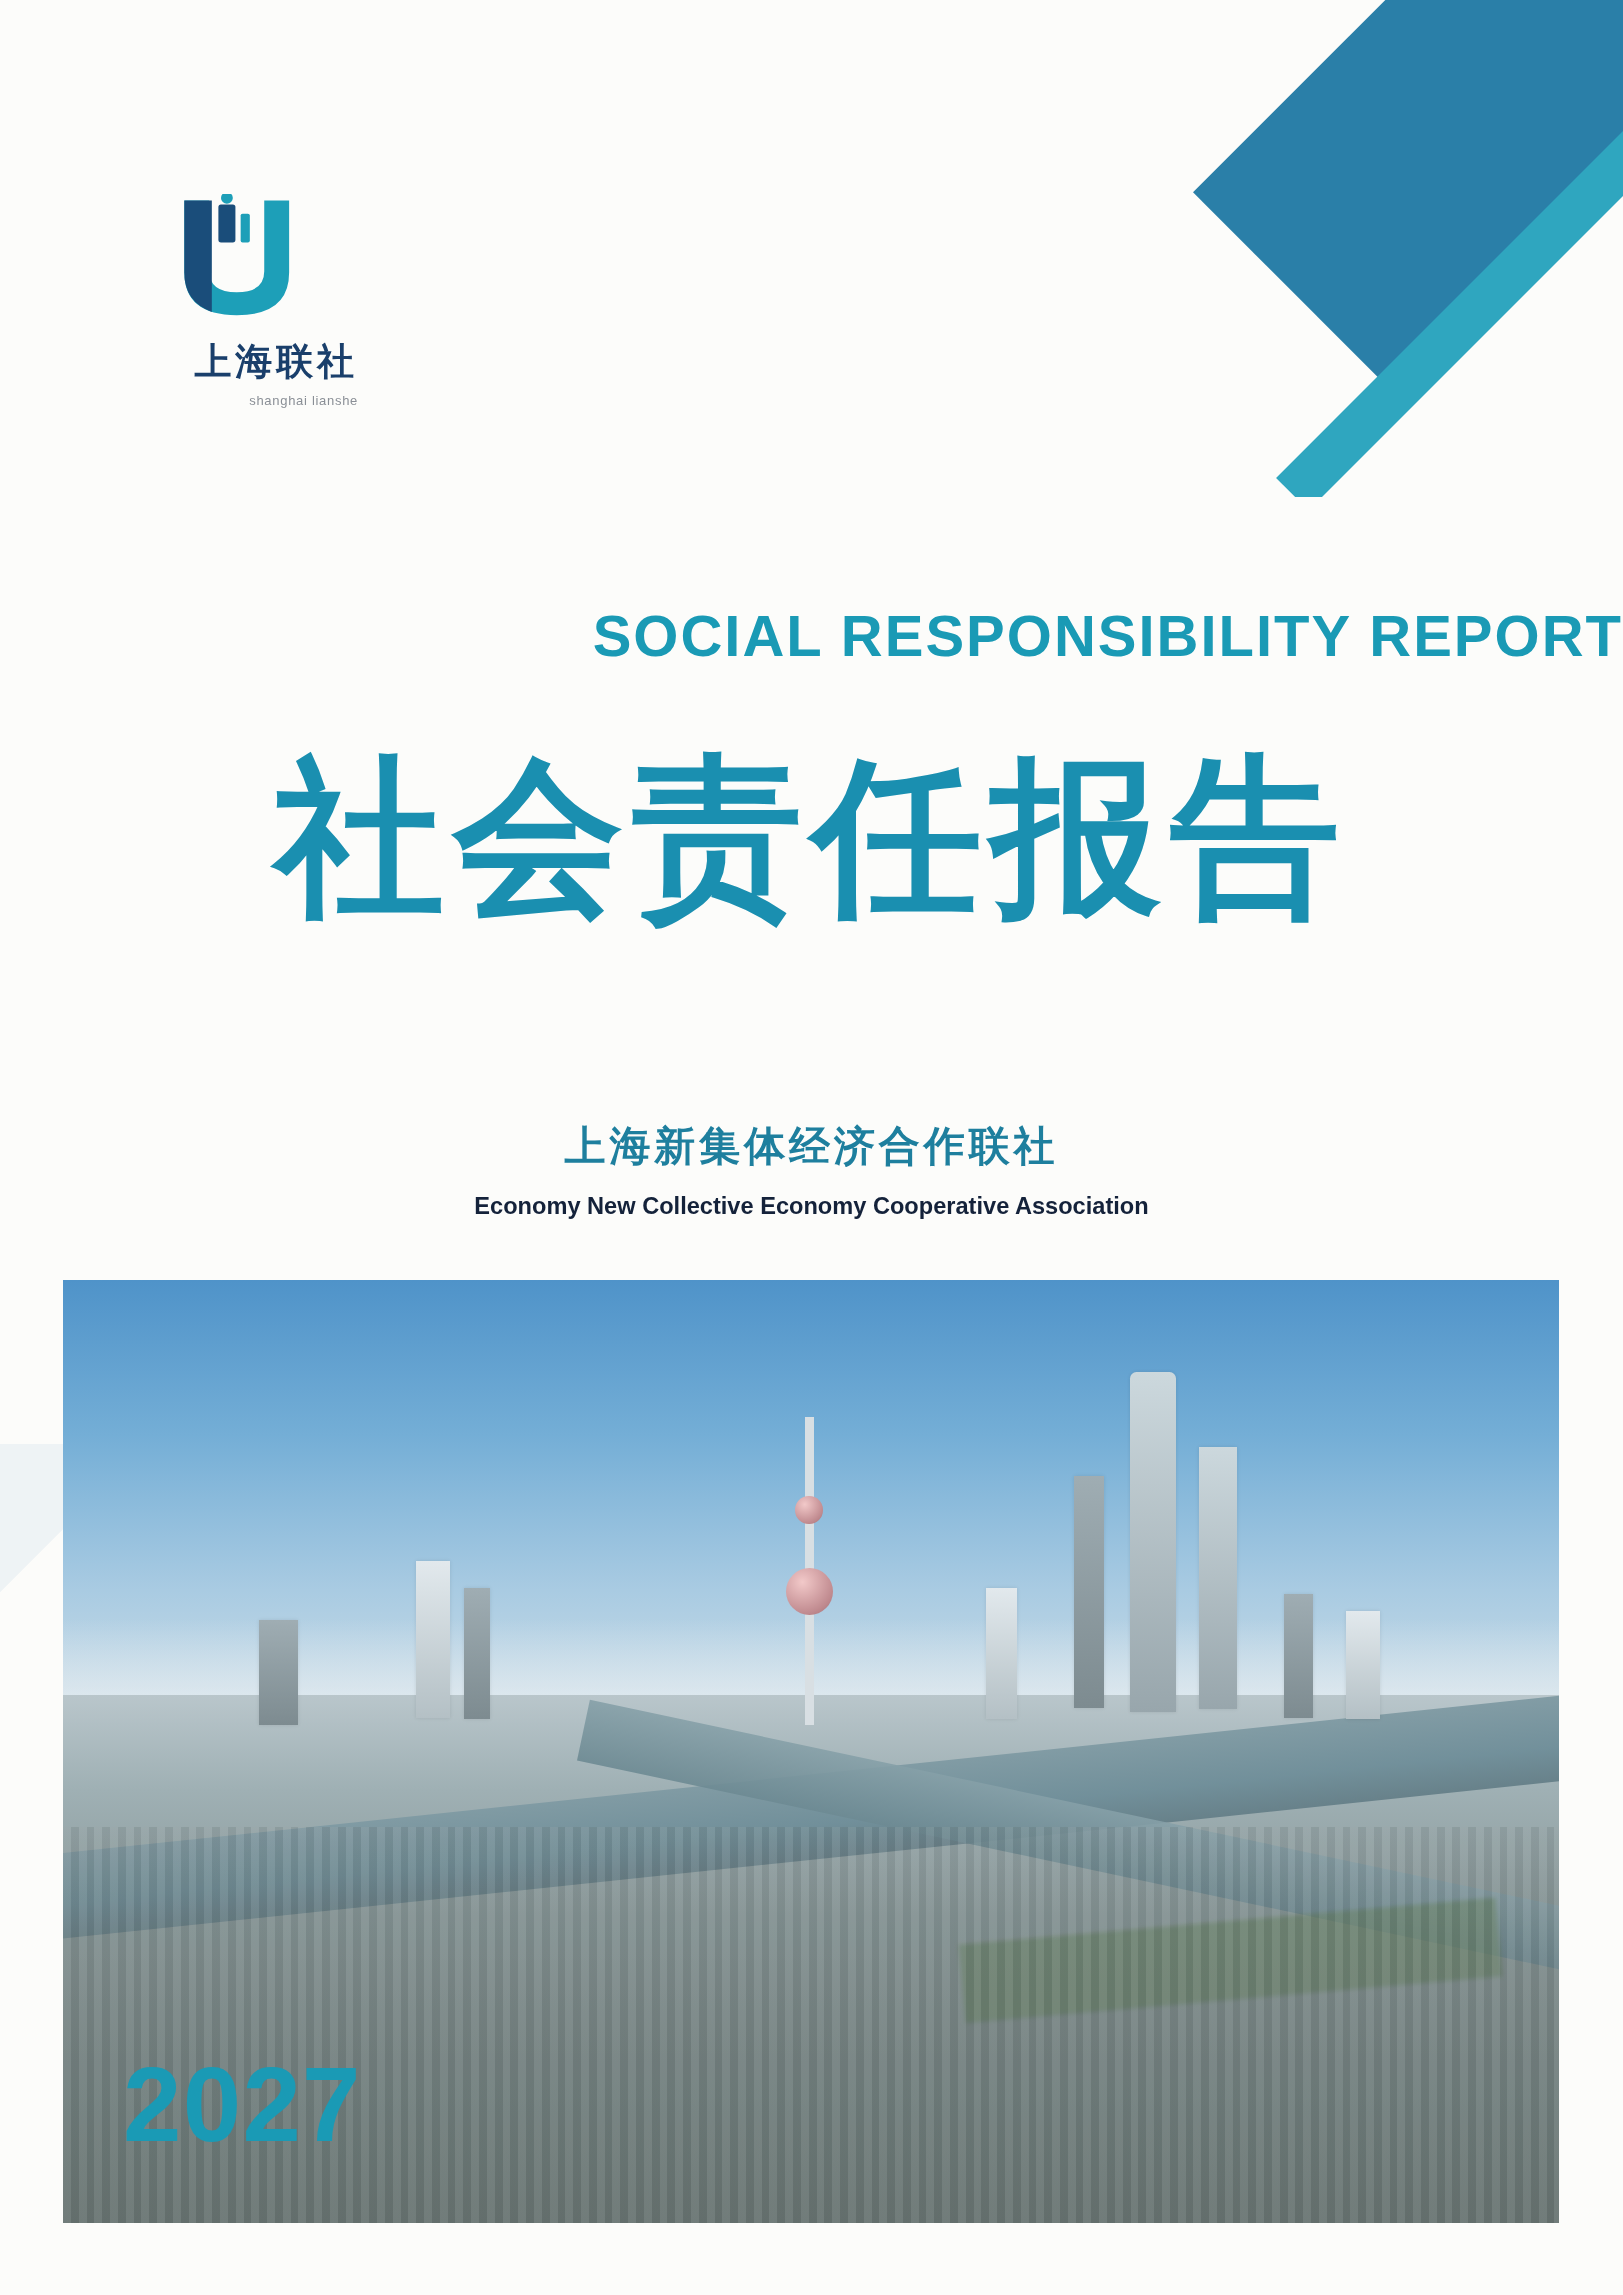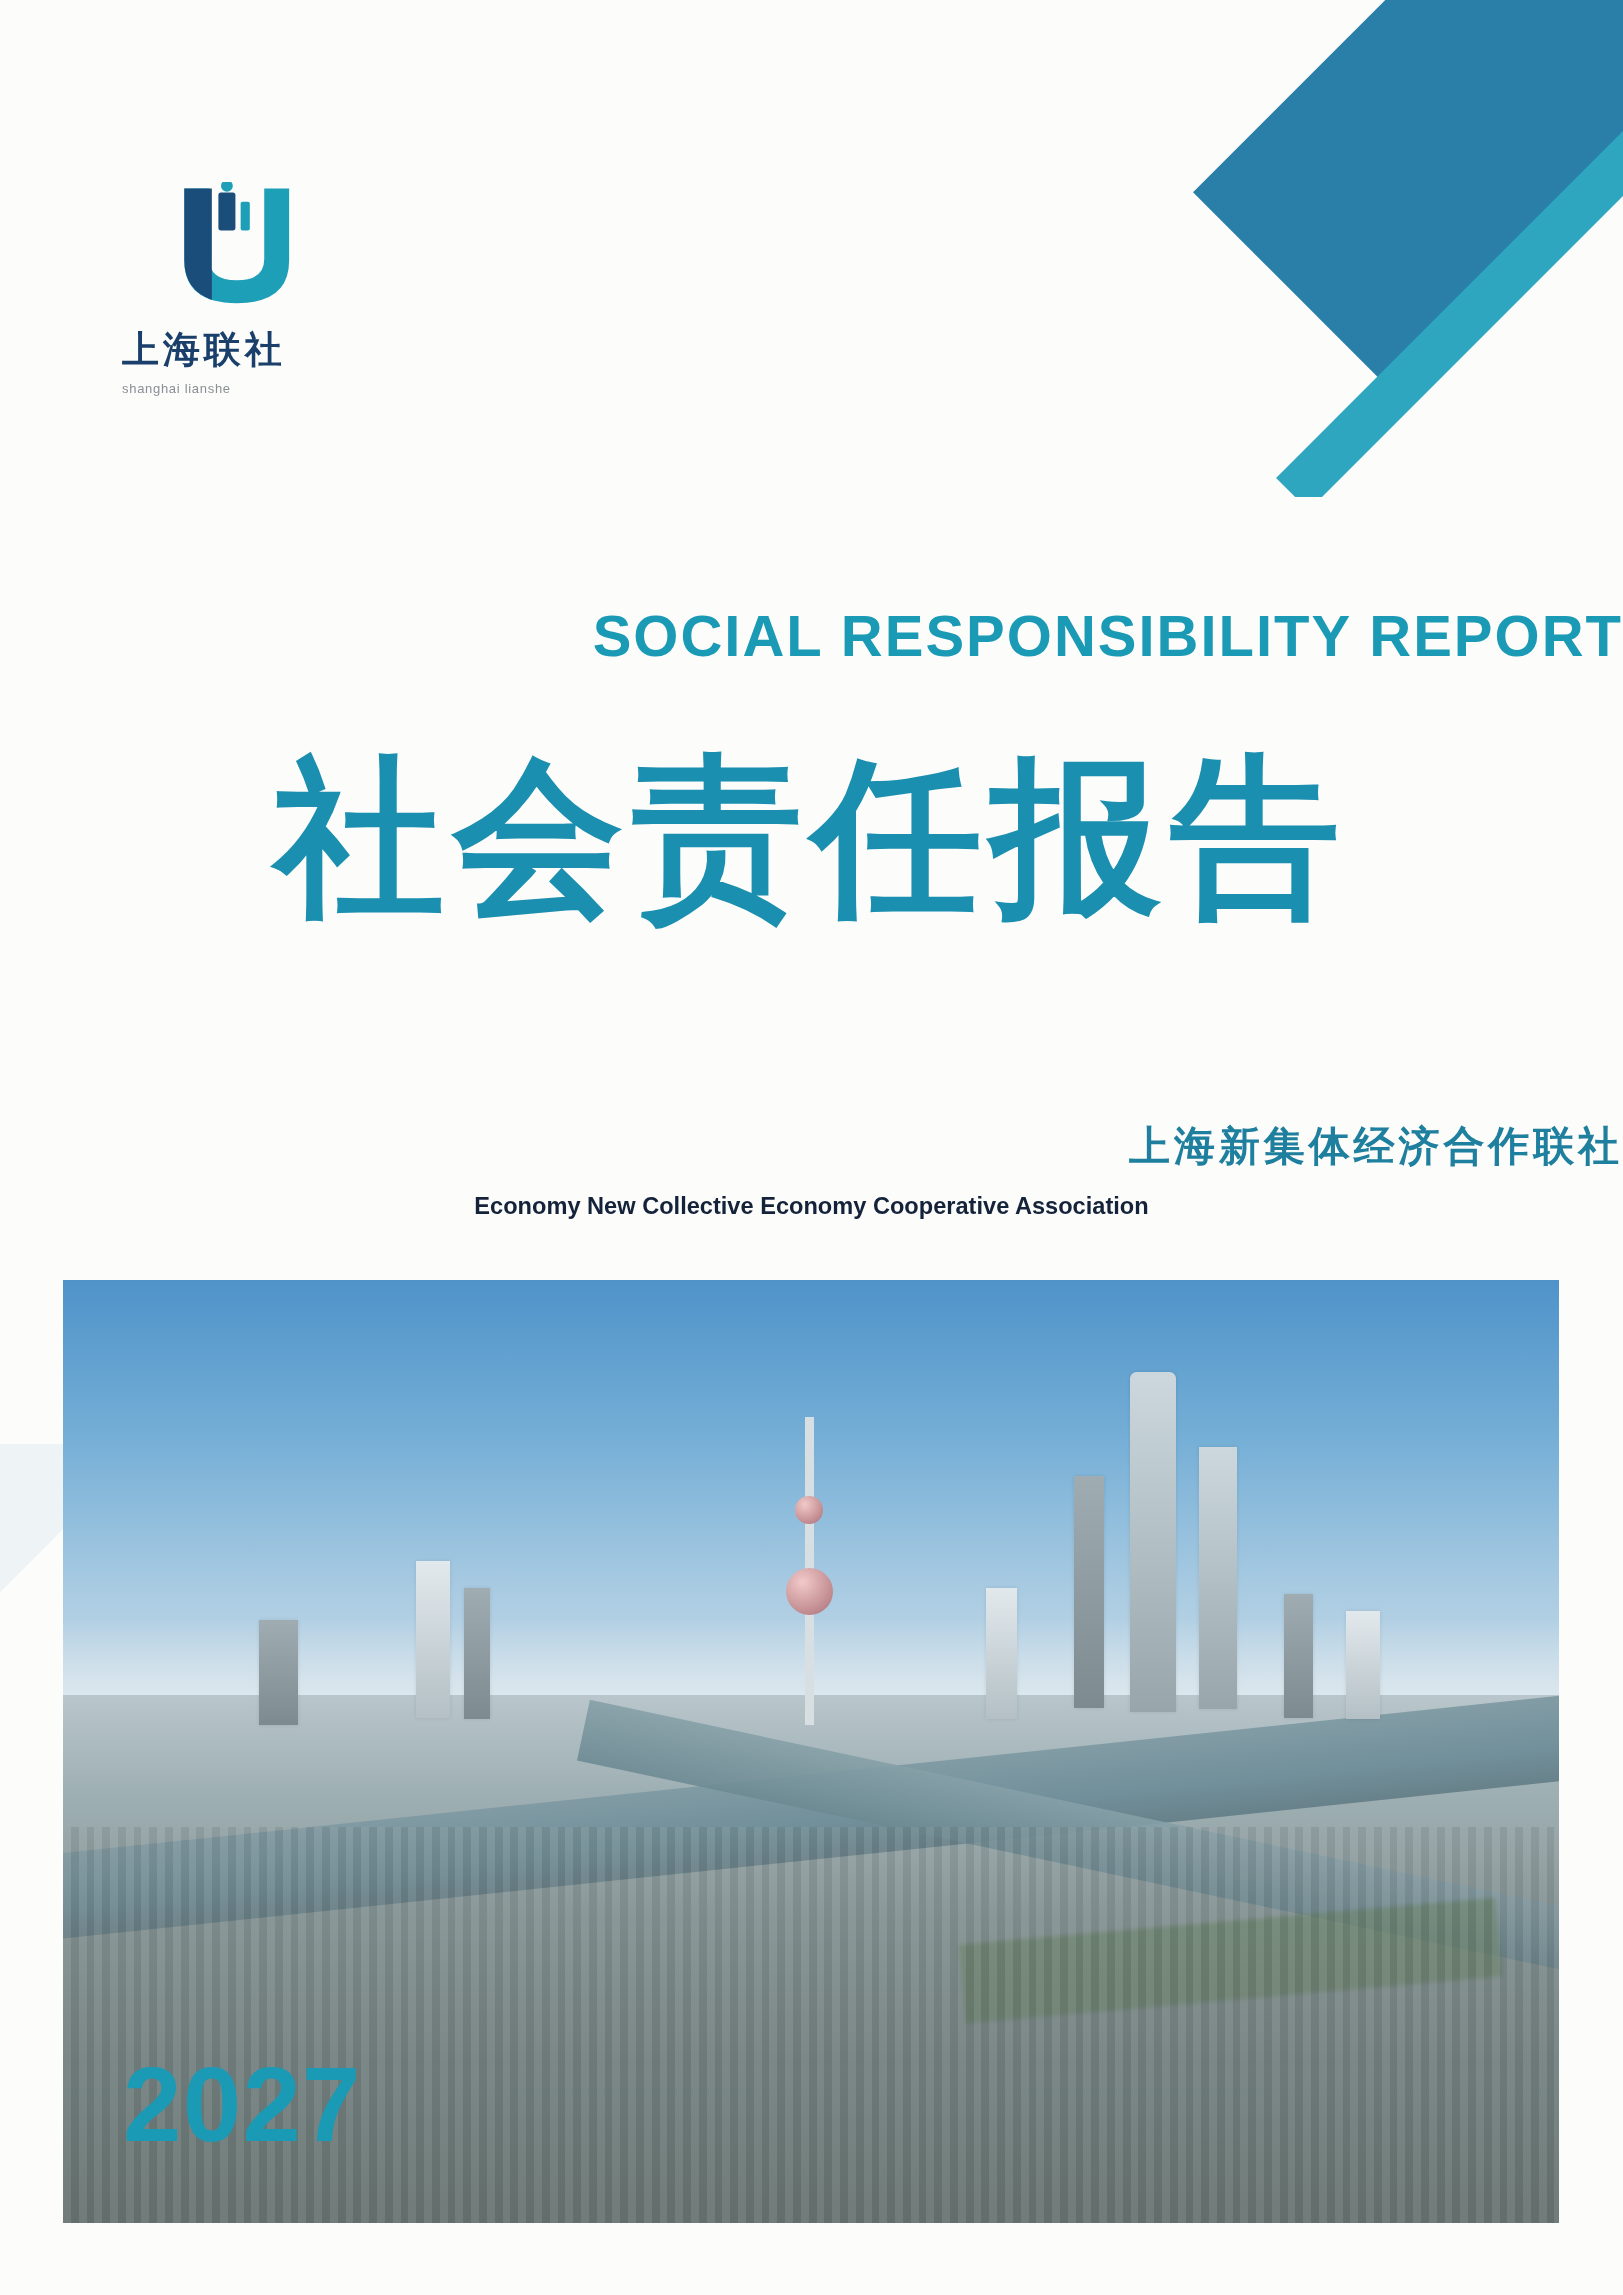--- a/index.html
+++ b/index.html
@@ -73,23 +73,23 @@
     width: 1244px;
     height: 1244px;
     background: #fcfcfa;
     transform: rotate(45deg);
   }
 
   
   .logo-block {
     position: absolute;
     left: 122px;
-    top: 182px;
+    top: 194px;
     width: 236px;
-    text-align: left;
+    text-align: right;
   }
   .logo-mark {
     position: relative;
     width: 164px;
     height: 131px;
     margin: 0 auto;
   }
   .logo-cn {
     margin-top: 11.8px;
     font-size: 37px;
@@ -130,21 +130,21 @@
     letter-spacing: 9.2px;
     line-height: 1.15;
     color: #1a8fb0;
     font-family: "DejaVu Sans", sans-serif;
   }
   .org-cn {
     position: absolute;
     top: 1119px;
     left: 0;
     width: 1623px;
-    text-align: right;
+    text-align: center;
     font-size: 41px;
     letter-spacing: 3.9px;
     color: #1e7f9e;
     font-family: "DejaVu Serif", serif;
     font-weight: bold;
   }
   .org-en {
     position: absolute;
     top: 1193px;
     left: 0;

